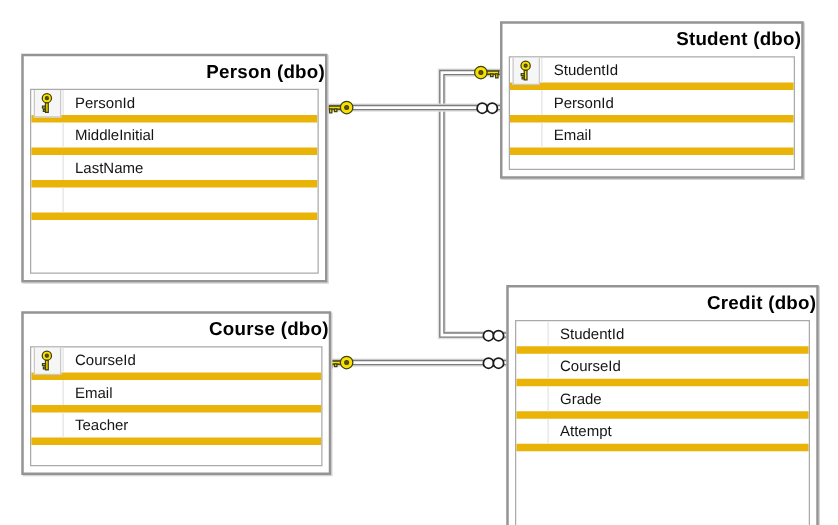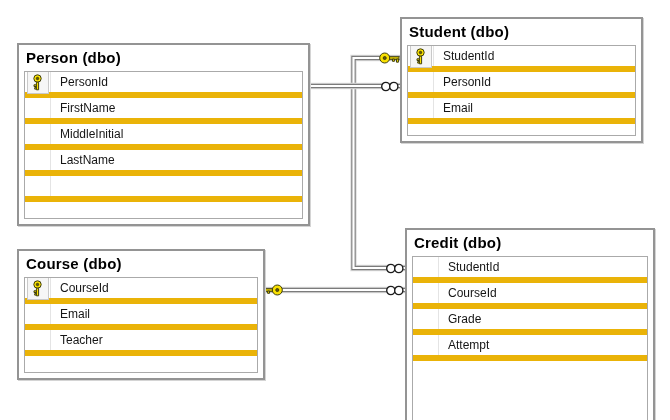--- a/index.html
+++ b/index.html
@@ -1,21 +1,21 @@
 <!DOCTYPE html>
 <html><head>
 <meta charset="utf-8">
 <style>
   html,body { margin:0; padding:0; background:#ffffff; }
   body { font-family:"Liberation Sans", sans-serif; }
   .canvas { position:relative; width:670px; height:420px; background:#ffffff; overflow:hidden; }
 
   
   .tbl { position:absolute; background:#ffffff; border:2px solid #949494;
-         box-shadow:1px 1px 0 #d4d4d4; box-sizing:border-box; }
+         box-shadow:1px 1px 0 #d4d4d4; box-sizing:border-box;text-align:right; }
   .ttl { height:26px; line-height:26px; padding-left:7px; font-weight:bold;
          font-size:15px; color:#000; letter-spacing:0.2px; white-space:nowrap;
          overflow:hidden; }
   .grid { position:absolute; left:5px; right:5px; top:26px; bottom:5px;
           border:1px solid #aaaaaa; background:#fff; overflow:hidden; }
   .row { display:flex; height:26px; border-bottom:6px solid #eab308; box-sizing:border-box; }
   .cell-icon { width:26px; border-right:1px solid #e4e4e4; box-sizing:border-box;
                display:flex; align-items:center; justify-content:center; flex:0 0 26px; }
   .cell-name { flex:1; font-size:12px; color:#151515; padding-left:9px;
                display:flex; align-items:center; white-space:nowrap; overflow:hidden; }
@@ -91,45 +91,41 @@
         <path d="M7.6 8 v2.3 h1.9 v-2.3 z"></path>
       <circle cx="17.3" cy="7" r="5"></circle>
         <circle cx="17.3" cy="7" r="1.5" fill="#6b5d00"></circle>
     </g>
   </svg>
   <svg class="conn-icon" style="left:385px;top:284px" width="20" height="13" viewBox="0 0 20 13">
     <circle cx="5.8" cy="6.5" r="4.1" fill="#fff" stroke="#1c1c1c" stroke-width="1.4"></circle>
     <circle cx="13.8" cy="6.5" r="4.1" fill="#fff" stroke="#1c1c1c" stroke-width="1.4"></circle>
   </svg>
 
-  <div class="tbl" style="left:17px;top:43px;width:293px;height:183px">
+  <div class="tbl" style="left:17px;top:43px;width:245px;height:183px">
     <div class="ttl">Person (dbo)</div>
     <div class="grid">
       <div class="row">
         <div class="cell-icon">
           <span class="pkbox">
             <svg width="13" height="17" viewBox="0 0 13 17">
                 <g stroke="#3f3f10" stroke-width="1" fill="#f9e000">
               <circle cx="6.5" cy="4.5" r="3.7"></circle>
                   <circle cx="6.5" cy="4.5" r="1.2" fill="#6b5d00"></circle>
               <path d="M5.4 8.2 h2.2 v7.6 h-2.2 z"></path>
                   <path d="M5.4 10.8 h-2.4 v1.7 h2.4 z"></path>
                   <path d="M5.4 13.6 h-1.7 v1.5 h1.7 z"></path>
             </g>
               </svg>
           </span>
         </div>
         <div class="cell-name">PersonId</div>
       </div>
       <div class="row">
         <div class="cell-icon"></div>
-        <div class="cell-name">FirstName</div>
-      </div>
-      <div class="row">
-        <div class="cell-icon"></div>
         <div class="cell-name">MiddleInitial</div>
       </div>
       <div class="row">
         <div class="cell-icon"></div>
         <div class="cell-name">LastName</div>
       </div>
       <div class="row">
         <div class="cell-icon"></div>
       </div>
     </div>

